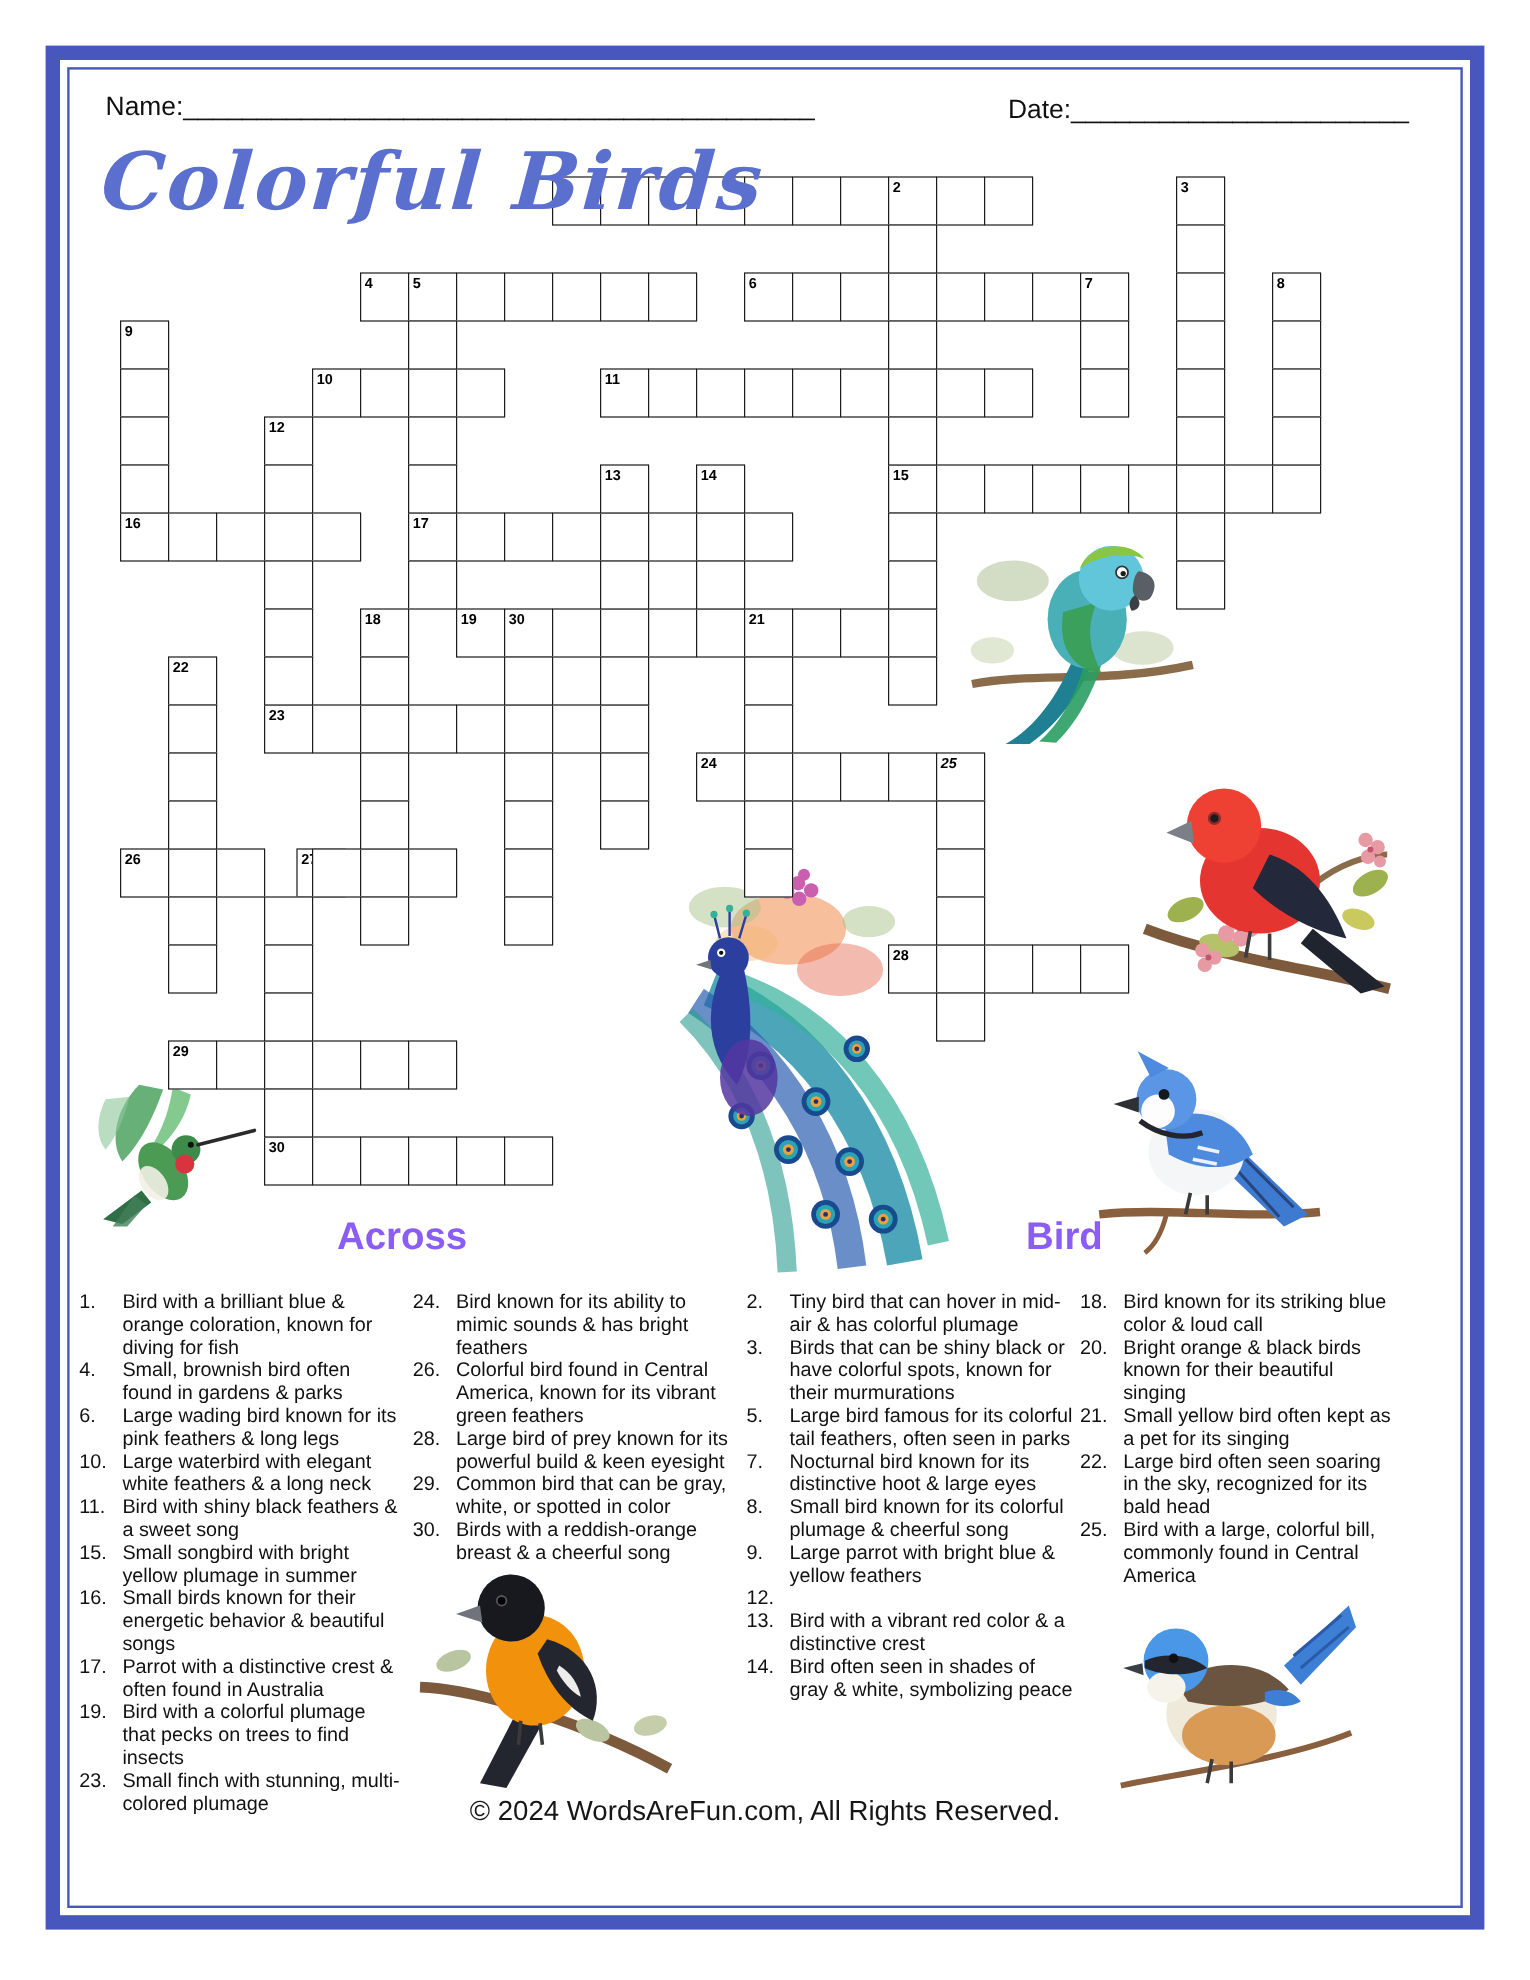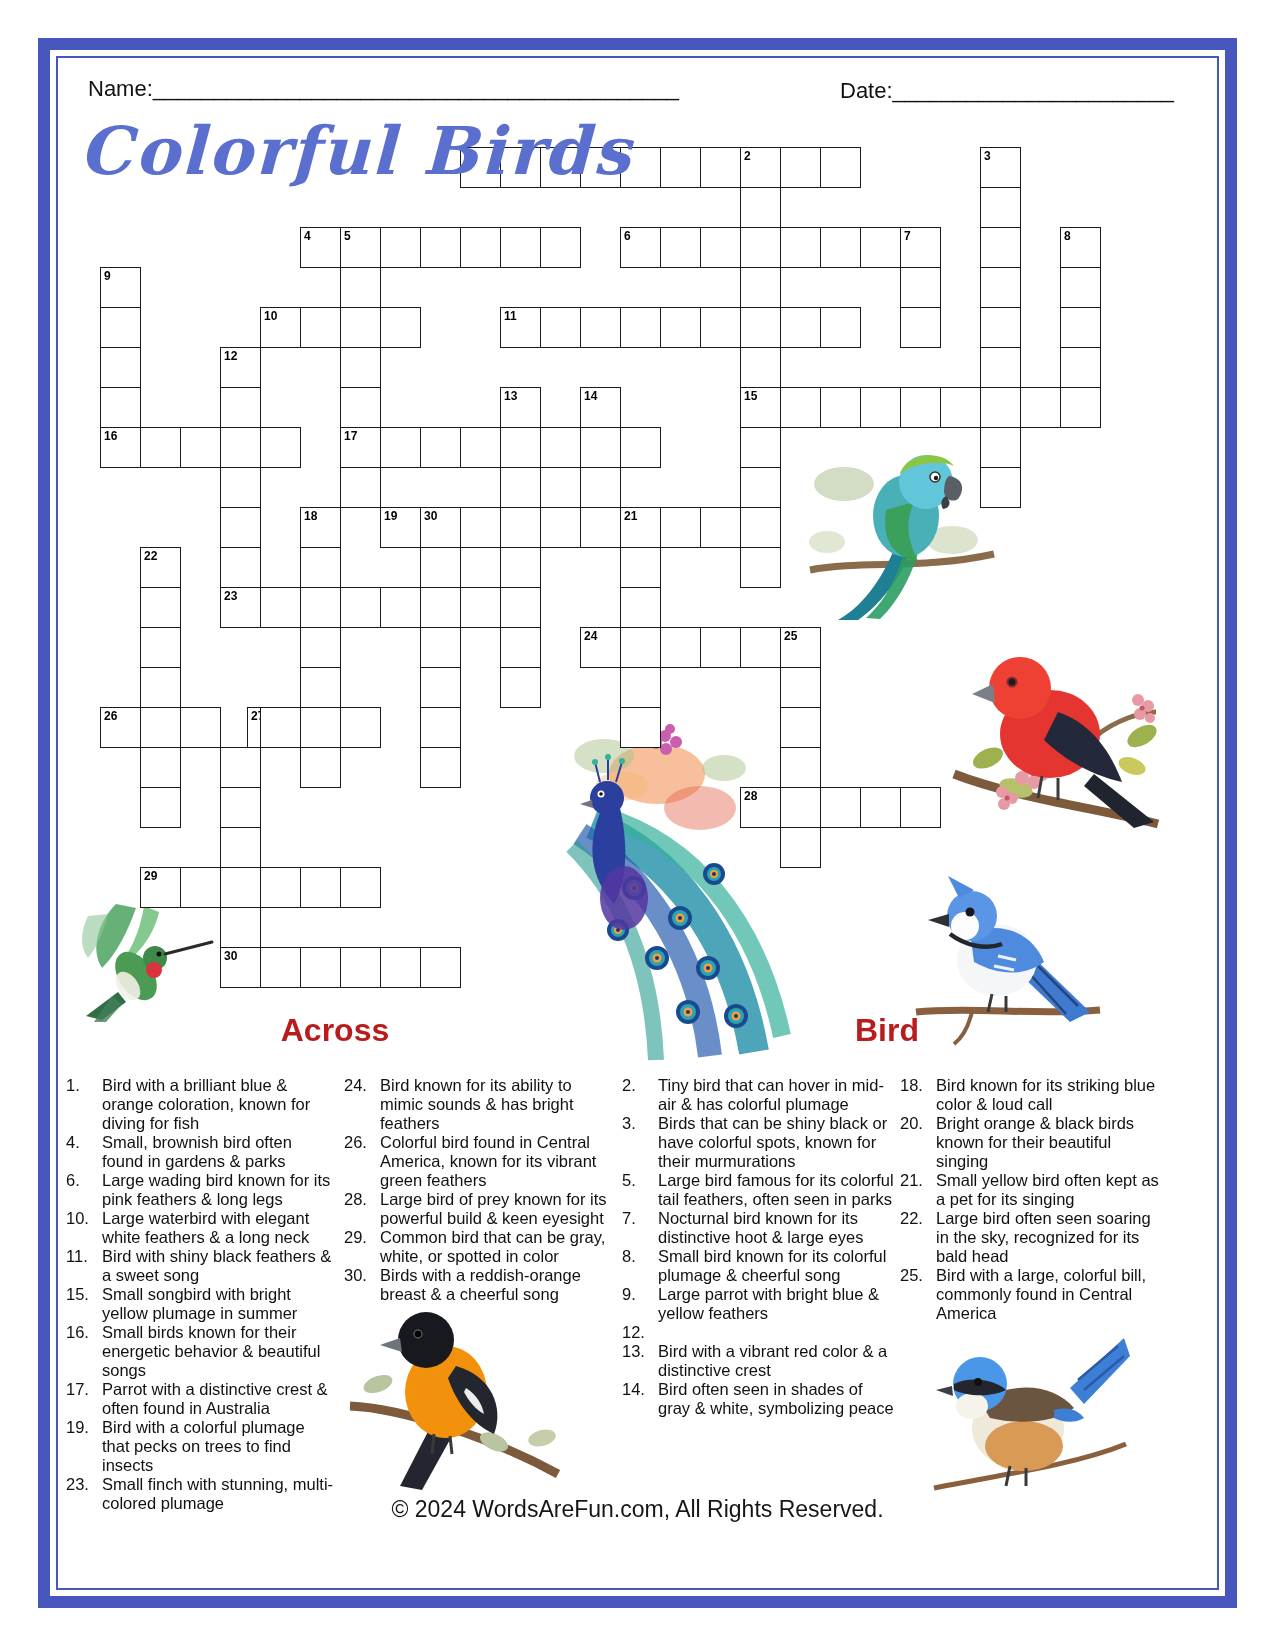--- a/index.html
+++ b/index.html
@@ -25,21 +25,21 @@
 
   #grid{position:absolute;left:0;top:0;z-index:2;}
   .cell{position:absolute;width:41px;height:41px;box-sizing:border-box;
         border:1.5px solid #1a1a1a;background:#fff;}
   .cell-num{position:absolute;left:3px;top:1px;font-size:12px;font-weight:bold;
         font-family:"Liberation Sans",sans-serif;color:#000;}
 
   .illus{position:absolute;z-index:1;}
 
   .section-title{position:absolute;top:1012px;font-size:32px;font-weight:bold;
-        color:#b91c1c;z-index:4;text-align:center;}
+        color:#8b5cf6;z-index:4;text-align:center;}
   #across-title{left:240px;width:190px;}
   #down-title{left:798px;width:178px;}
 
   .clue-col{position:absolute;top:1076px;z-index:4;font-size:16.5px;line-height:19px;}
   #across-col1{left:66px;width:268px;}
   #across-col2{left:344px;width:272px;}
   #down-col1{left:622px;width:272px;}
   #down-col2{left:900px;width:262px;}
   .clue{display:flex;align-items:flex-start;}
   .clue-num{flex:0 0 36px;}
@@ -366,21 +366,21 @@
       <div class="cell" style="left: 420px; top: 587px;"></div>
       <div class="cell" style="left: 460px; top: 587px;"></div>
       <div class="cell" style="left: 500px; top: 587px;"></div>
       <div class="cell" style="left: 580px; top: 627px;">
         <span class="cell-num">24</span>
       </div>
       <div class="cell" style="left: 620px; top: 627px;"></div>
       <div class="cell" style="left: 660px; top: 627px;"></div>
       <div class="cell" style="left: 700px; top: 627px;"></div>
       <div class="cell" style="left: 740px; top: 627px;"></div>
-      <div class="cell" style="left: 780px; top: 627px;">
+      <div class="cell" style="left: 780px; top: 627px; font-style: italic;">
         <span class="cell-num">25</span>
       </div>
       <div class="cell" style="left: 100px; top: 707px;">
         <span class="cell-num">26</span>
       </div>
       <div class="cell" style="left: 140px; top: 707px;"></div>
       <div class="cell" style="left: 180px; top: 707px;"></div>
       <div class="cell" style="left: 220px; top: 707px; margin-left: 27px;">
         <span class="cell-num">27</span>
       </div>

